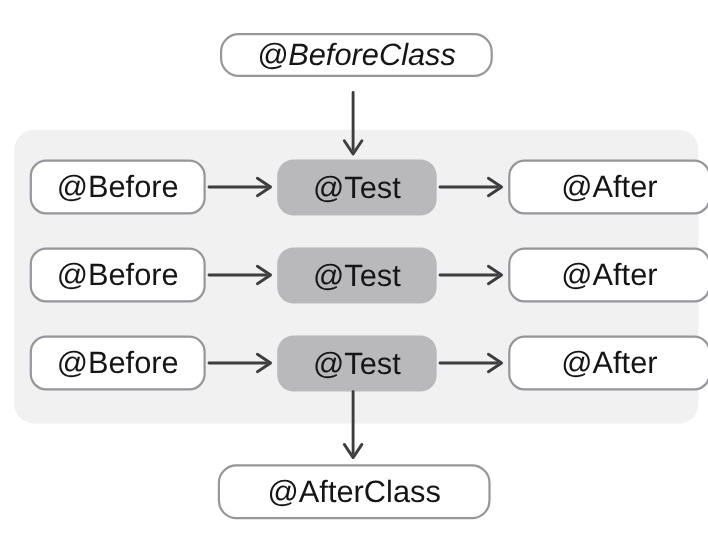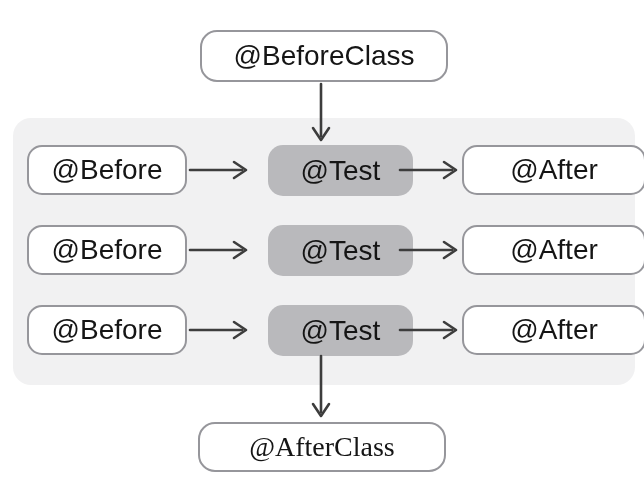--- a/index.html
+++ b/index.html
@@ -34,24 +34,23 @@
     border:2px solid var(--node-border);
     border-radius:15px;
     font-size:28px;
     line-height:1;
     color:var(--text);
     white-space:nowrap;
   }
   .node.test{
     background:var(--test-bg);
     border:none;
-    margin-left:16px;
   }
-  .node.top    {left:200px;top:30px;width:248px;height:52px;border-radius:17px;}
-  .node.bottom {left:198px;top:422px;width:248px;height:50px;border-radius:17px;font-family:Liberation Serif, serif;}
+  .node.top    {left:200px;top:30px;width:248px;height:40px;border-radius:17px;font-style:italic;}
+  .node.bottom {left:198px;top:422px;width:248px;height:50px;border-radius:17px;}
   .row{position:absolute;left:4px;width:644px;height:50px;}
   .row .before{left:23px; top:0;width:160px;height:50px;}
   .row .test  {left:248px;top:0;width:145px;height:51px;}
   .row .after {left:458px;top:0;width:184px;height:50px;}
   .row-0{top:145px;}
   .row-1{top:225px;}
   .row-2{top:305px;}
   svg.connector{position:absolute;overflow:visible;}
   svg.connector line, svg.connector polyline{
     stroke:var(--arrow);

